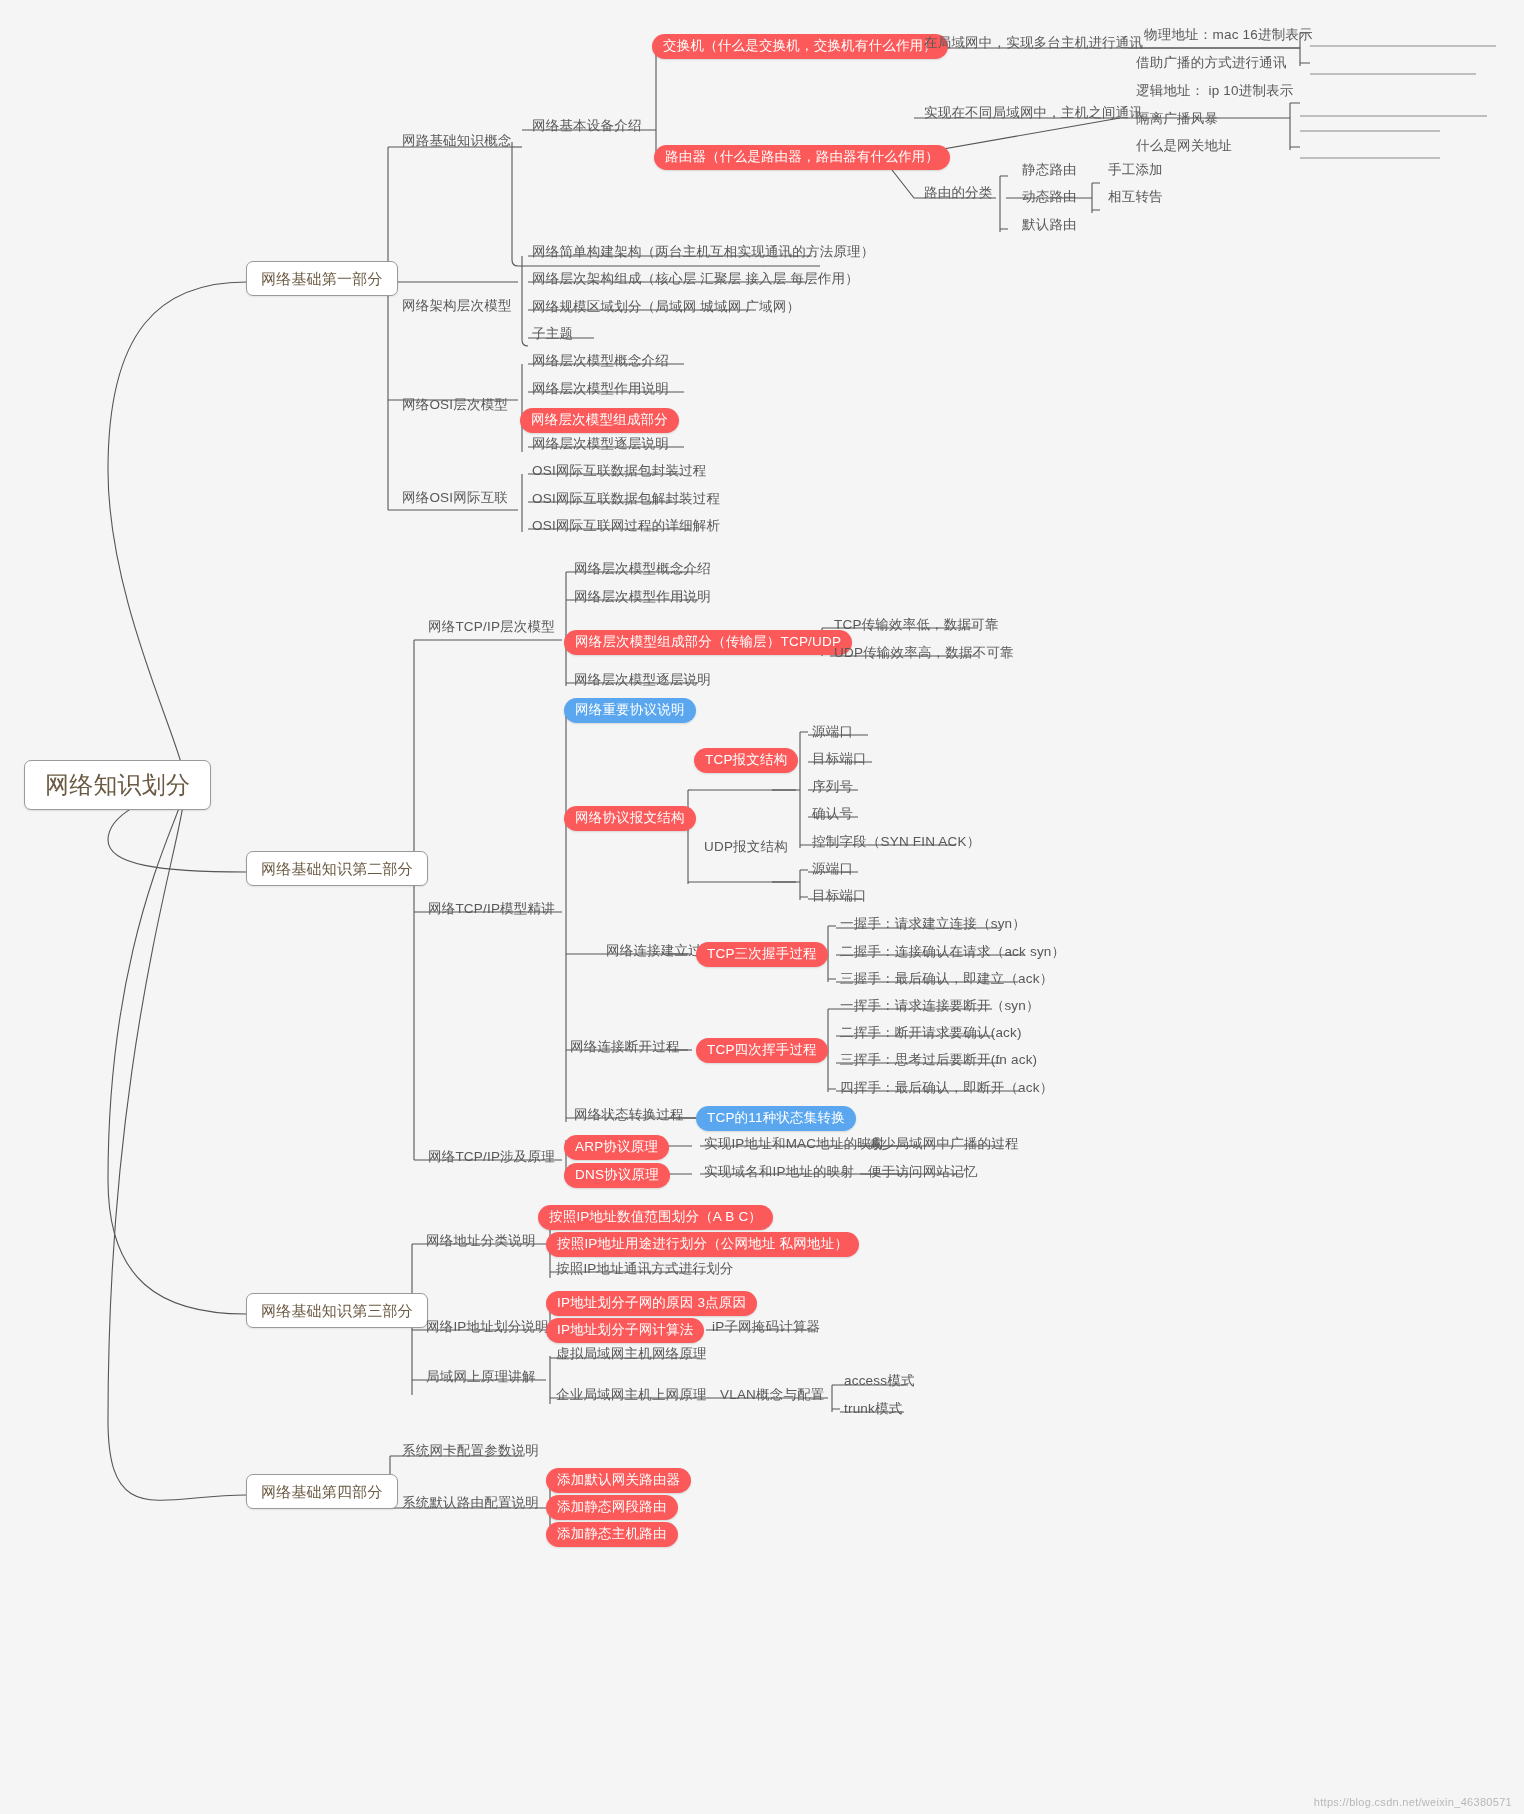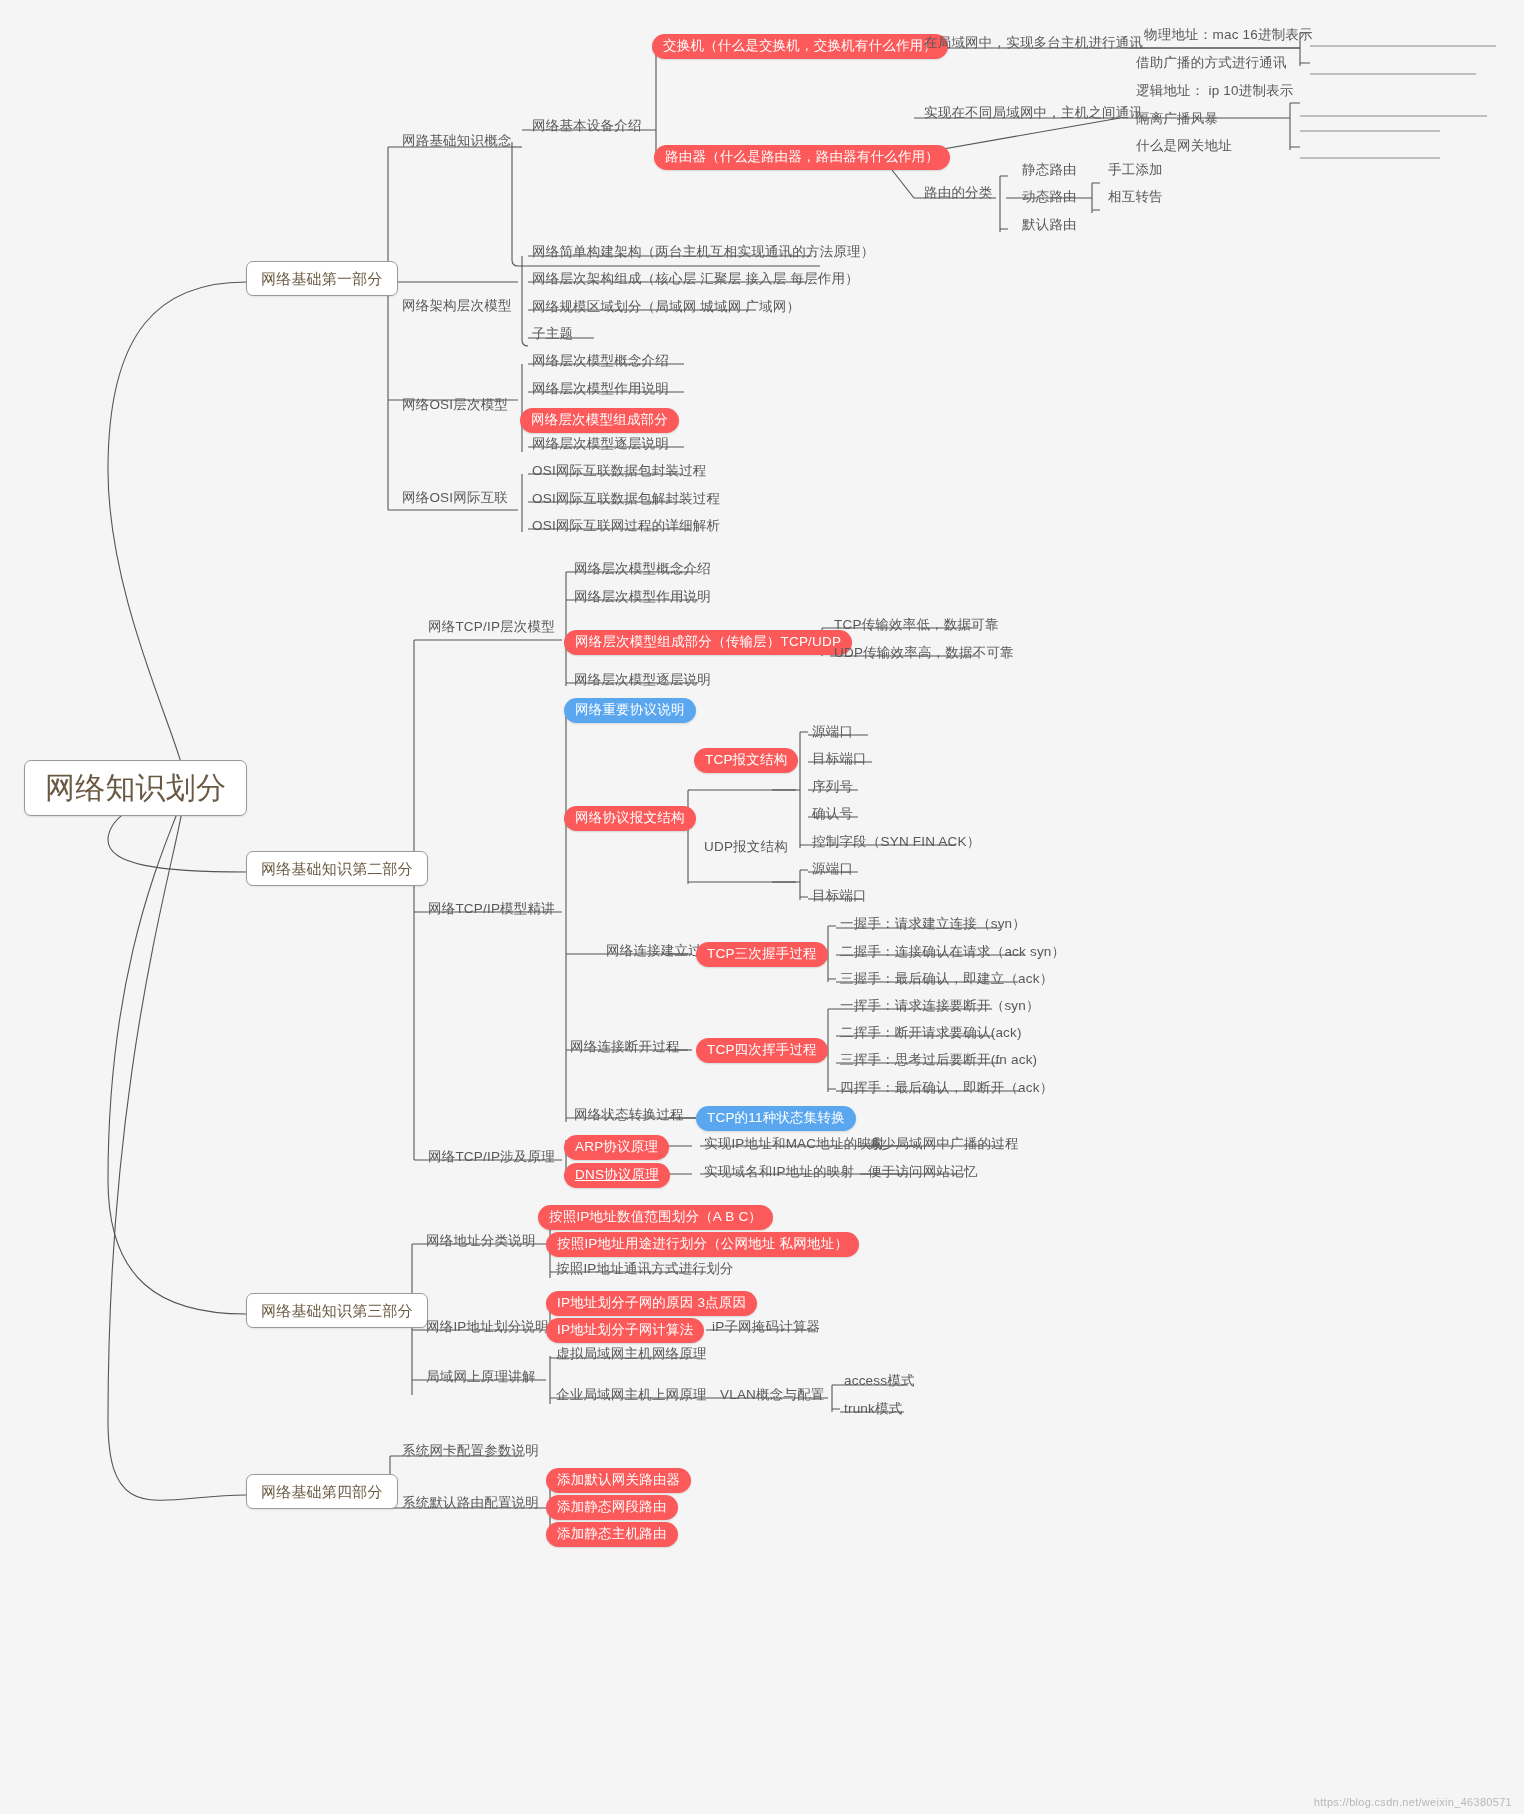--- a/index.html
+++ b/index.html
@@ -31,21 +31,21 @@
     line-height: 1;
     color: #555555;
     letter-spacing: 0.2px;
   }
   
   .node.plain {
     padding: 2px 4px 4px 4px;
     color: #585858;
   }
   .node.root {
-    font-size: 30px;
+    font-size: 24px;
     color: #6b5a43;
     background: #ffffff;
     border: 1px solid #9a9a9a;
     border-radius: 7px;
     padding: 12px 20px;
     box-shadow: 0 1px 2px rgba(0,0,0,0.10);
   }
   .node.branch {
     font-size: 15px;
     color: #6b5a43;
@@ -332,21 +332,21 @@
   <div class="node plain" style="left:836px; top:1051px;">三挥手：思考过后要断开(fn ack)</div>
   <div class="node plain" style="left:836px; top:1079px;">四挥手：最后确认，即断开（ack）</div>
 
   <div class="node plain" style="left:566px; top:1106px;padding-left:8px;">网络状态转换过程</div>
   <div class="node pill-blue" style="left:696px; top:1106px;">TCP的11种状态集转换</div>
 
   <div class="node plain" style="left:424px; top:1148px;">网络TCP/IP涉及原理</div>
   <div class="node pill-red" style="left:564px; top:1135px;">ARP协议原理</div>
   <div class="node plain" style="left:700px; top:1135px;">实现IP地址和MAC地址的映射</div>
   <div class="node plain" style="left:864px; top:1135px;">减少局域网中广播的过程</div>
-  <div class="node pill-red" style="left:564px; top:1163px;text-decoration:underline;">DNS协议原理</div>
+  <div class="node pill-red" style="left:564px; top:1163px;">DNS协议原理</div>
   <div class="node plain" style="left:700px; top:1163px;">实现域名和IP地址的映射</div>
   <div class="node plain" style="left:864px; top:1163px;">便于访问网站记忆</div>
 
   <div class="node plain" style="left:422px; top:1232px;">网络地址分类说明</div>
   <div class="node pill-red" style="left:538px; top:1205px;">按照IP地址数值范围划分（A  B   C）</div>
   <div class="node pill-red" style="left:546px; top:1232px;">按照IP地址用途进行划分（公网地址  私网地址）</div>
   <div class="node plain" style="left:552px; top:1260px;">按照IP地址通讯方式进行划分</div>
 
   <div class="node plain" style="left:422px; top:1318px;">网络IP地址划分说明</div>
   <div class="node pill-red" style="left:546px; top:1291px;">IP地址划分子网的原因 3点原因</div>

